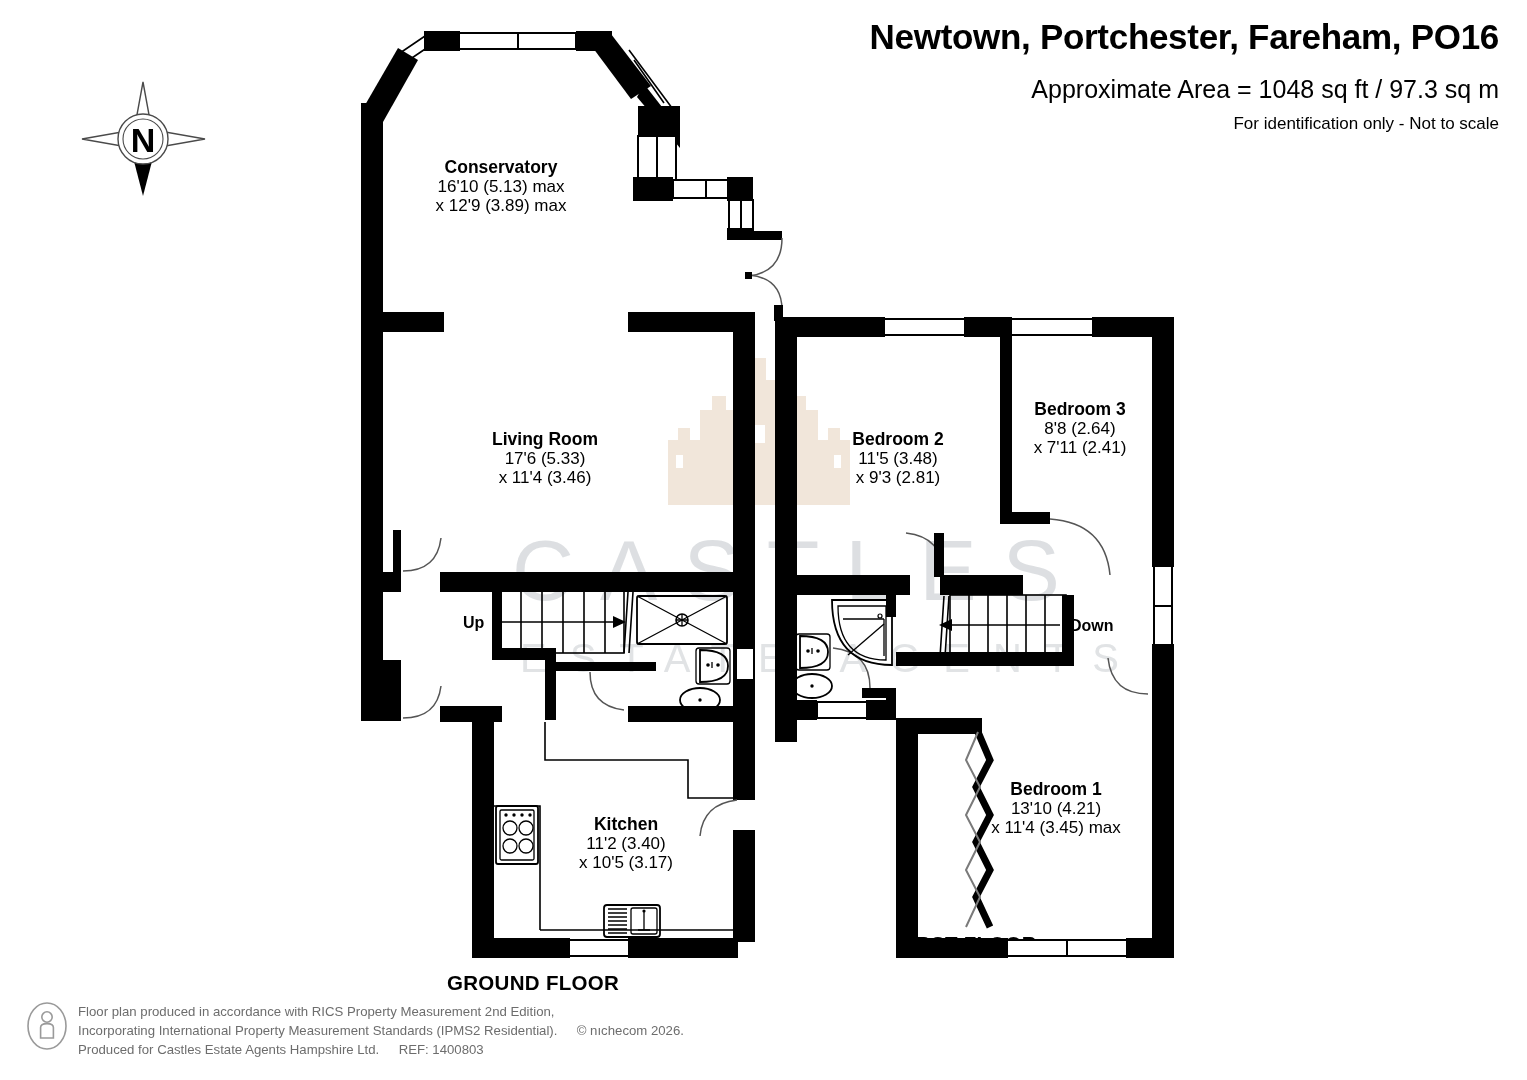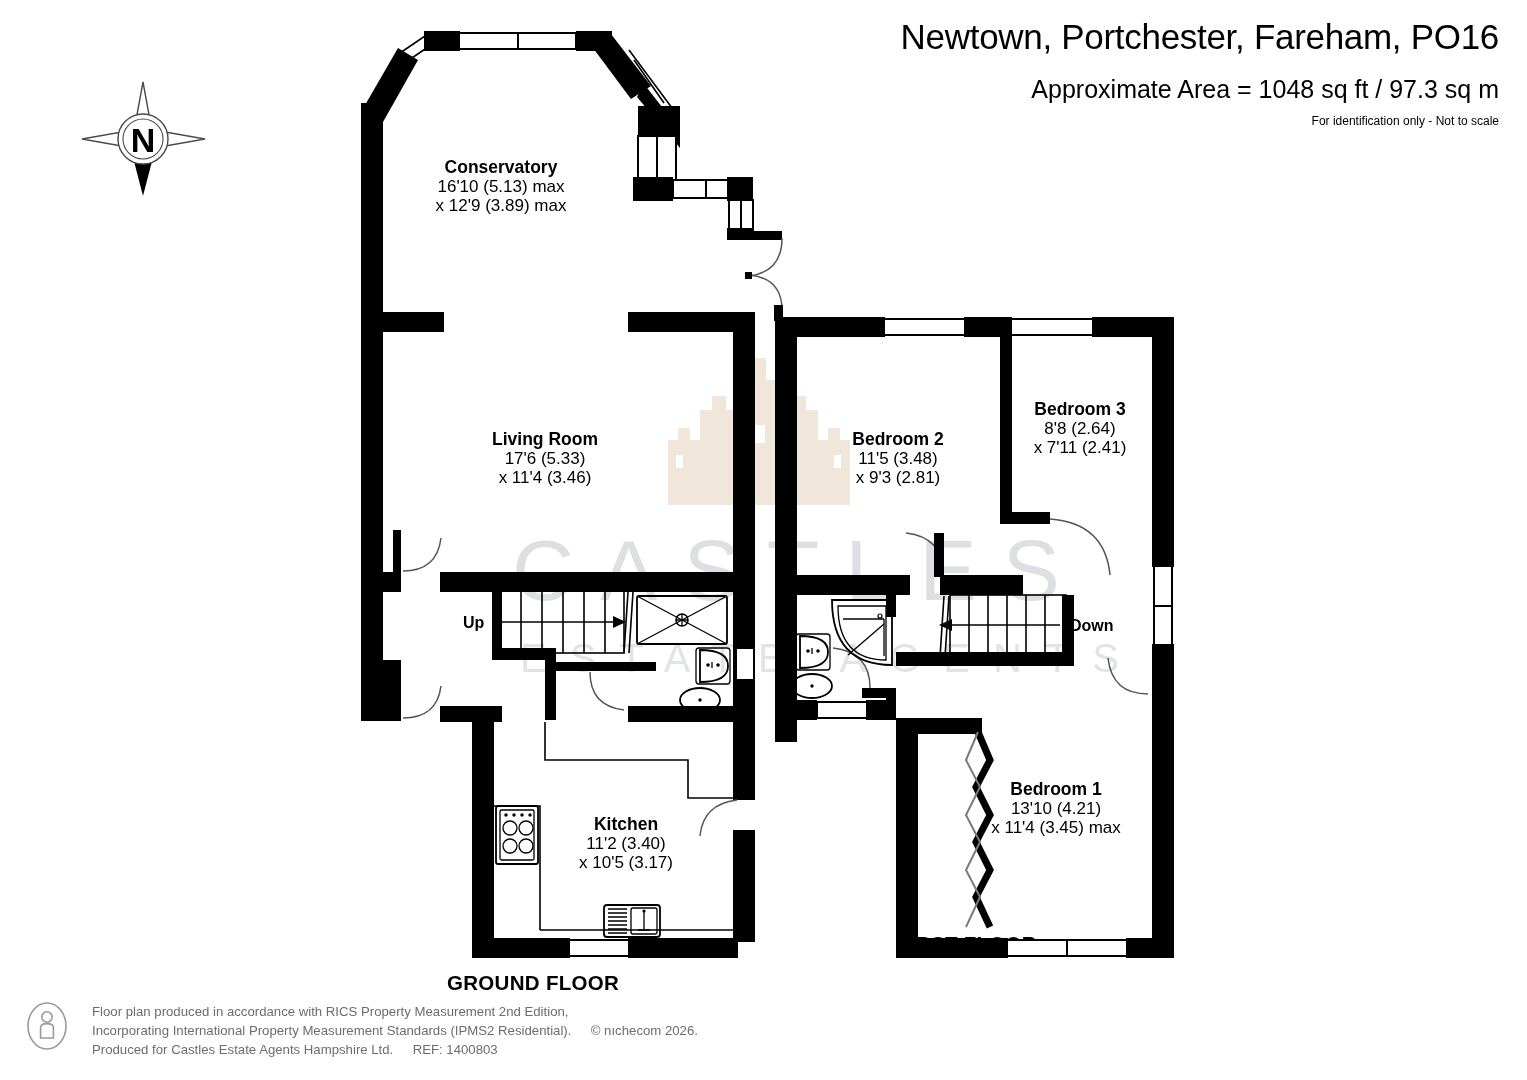--- a/index.html
+++ b/index.html
@@ -17,47 +17,47 @@
 
   
   #header {
     position: absolute;
     right: 28px;
     top: 18px;
     text-align: right;
   }
   #title {
     font-size: 35px;
-    font-weight: normal;
+    font-weight: bold;
     color: #000;
     letter-spacing: -0.3px;
     line-height: 1.1;
     white-space: nowrap;
   }
   #area {
     font-size: 25px;
     color: #000;
     margin-top: 18px;
     white-space: nowrap;
   }
   #disclaimer {
-    font-size: 12px;
+    font-size: 17px;
     color: #000;
     margin-top: 10px;
     white-space: nowrap;
   }
 
   
   #footer {
     position: absolute;
     left: 26px;
     top: 1000px;
     display: flex;
     align-items: flex-start;
-    gap: 24px;
+    gap: 10px;
   }
   #footer-text {
     font-size: 13.2px;
     line-height: 1.45;
     color: #6d6d6d;
     padding-top: 2px;
   }
   #footer-text div { white-space: nowrap; }
   .fsp { display: inline-block; width: 12px; }
 

